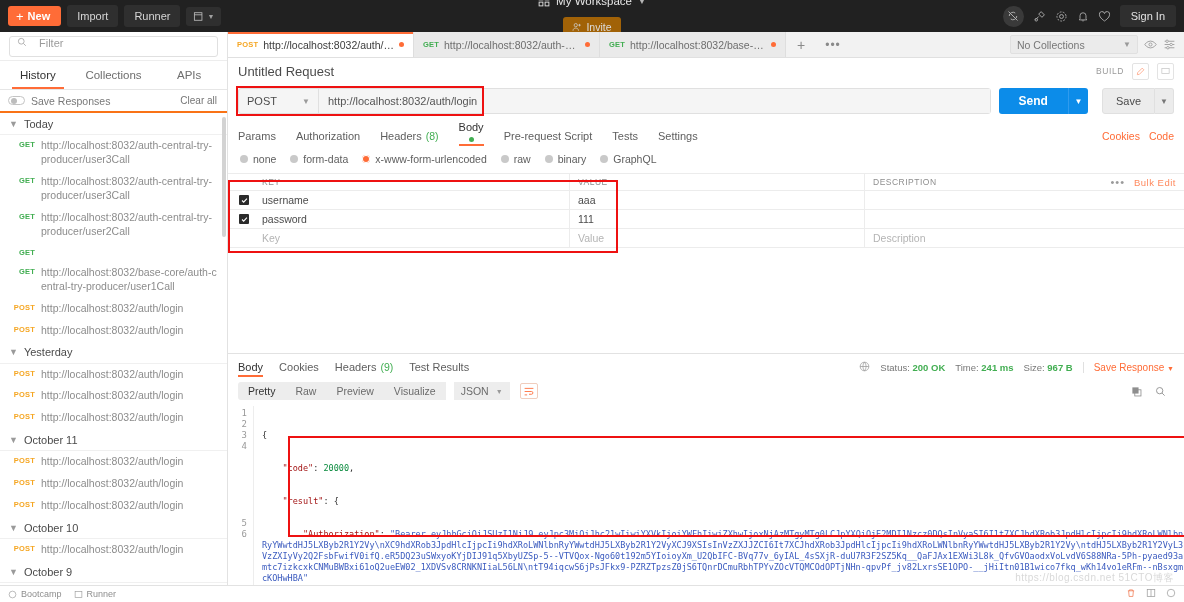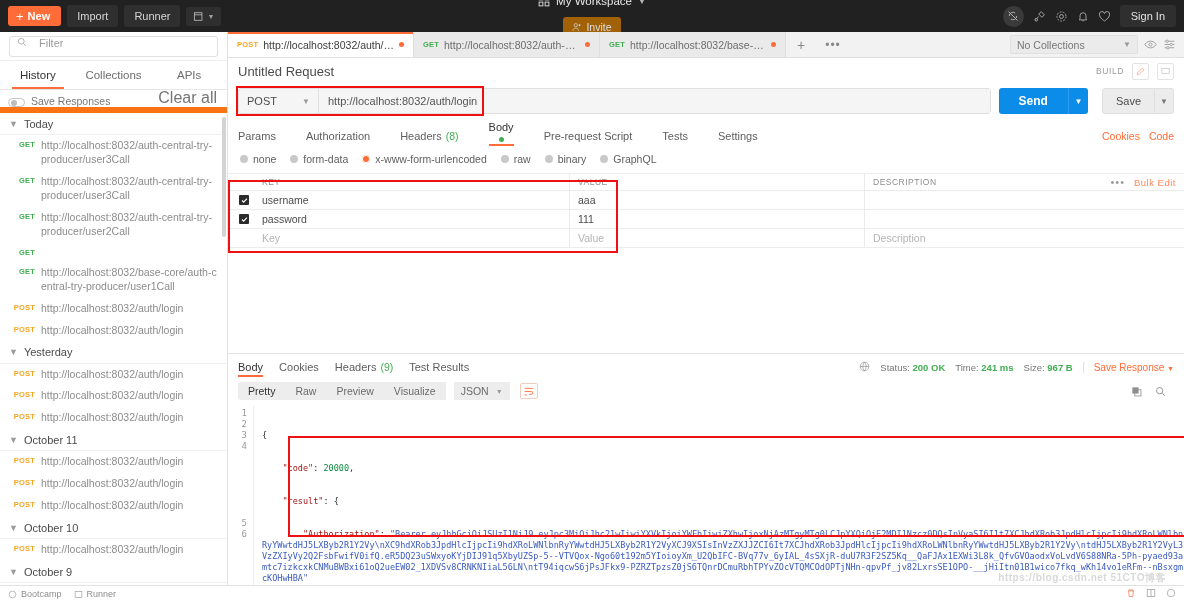--- a/index.html
+++ b/index.html
@@ -58,26 +58,26 @@
     display: flex; align-items: flex-start; gap: 12px; padding: 0 7px; color: #9b9b9b; font-size: 11px;
   }
   .side-tabs { display: flex; height: 29px; border-bottom: 1px solid #e6e6e6; }
   .side-tab {
     flex: 1; display: flex; align-items: center; justify-content: center;
     font-size: 11.5px; color: #6e6e6e; cursor: pointer; position: relative;
   }
   .side-tab.active { color: #333; }
   .side-tab.active::after { content: ""; position: absolute; left: 16%; right: 16%; bottom: 0; height: 2px; background: #ff6c37; }
   .save-resp-row {
-    height: 23px; display: flex; align-items: flex-end; padding: 0 10px 0 8px;
-    border-bottom: 6px solid #f97316; font-size: 10.5px; color: #787878;
+    height: 23px; display: flex; align-items: center; padding: 0 10px 0 8px;
+    border-bottom: 2px solid #f97316; font-size: 10.5px; color: #787878;
   }
   .toggle { width: 17px; height: 9px; border-radius: 5px; border: 1px solid #c4c4c4; background: #fff; position: relative; margin-right: 6px; cursor: pointer; }
   .toggle::after { content:""; position:absolute; width:6px; height:6px; border-radius:50%; background:#bdbdbd; top:1px; left:1.5px; }
-  .clear-all { margin-left: auto; color: #757575; cursor: pointer; font-size: 16px; }
+  .clear-all { margin-left: auto; color: #757575; cursor: pointer; font-size: 10px; }
   .history { flex: 1; overflow: hidden; position: relative; }
   .hist-group-head {
     height: 22px; display: flex; align-items: center; gap: 6px; padding-left: 9px;
     font-size: 11px; color: #4a4a4a; border-bottom: 1px solid #f0f0f0; cursor: pointer;
   }
   .chev { color: #9a9a9a; font-size: 9px; display: inline-block; }
   .hist-item {
     display: flex; align-items: flex-start; padding: 4px 10px 4px 9px; gap: 6px;
     font-size: 10.5px; color: #8c8c8c; cursor: pointer; line-height: 1.33;
   }
@@ -125,21 +125,21 @@
   .method-sel .cd { margin-left: auto; color: #9a9a9a; font-size: 8px; }
   .url-input { flex: 1; display: flex; align-items: center; padding: 0 9px; font-size: 11px; color: #555; background: #f5f5f5; }
   .redbox-url { position: absolute; left: -3px; top: -3px; width: 248px; height: 30px; border: 2px solid #ee1111; pointer-events: none; }
   .send-wrap { display: flex; }
   .send-btn { background: #0c8ce9; color: #fff; font-size: 12px; font-weight: bold; padding: 0 20px; height: 26px; display: flex; align-items: center; border-radius: 3px 0 0 3px; cursor: pointer; }
   .send-caret { background: #0c8ce9; color: #fff; width: 20px; height: 26px; display: flex; align-items: center; justify-content: center; border-left: 1px solid #2f9bee; border-radius: 0 3px 3px 0; font-size: 8px; cursor: pointer;}
   .save-wrap { display: flex; margin-left: 6px; }
   .save-btn { background: #ececec; border: 1px solid #e0e0e0; color: #4b4b4b; font-size: 11px; padding: 0 13px; height: 26px; display: flex; align-items: center; border-radius: 3px 0 0 3px; cursor: pointer; }
   .save-caret { background: #ececec; border: 1px solid #e0e0e0; border-left: none; width: 19px; height: 26px; display: flex; align-items: center; justify-content: center; font-size: 8px; color: #777; border-radius: 0 3px 3px 0; cursor: pointer;}
 
-  .req-tabs { display: flex; align-items: flex-end; gap: 30px; padding: 0 10px; height: 22px; position: relative; text-align: right; }
+  .req-tabs { display: flex; align-items: flex-end; gap: 20px; padding: 0 10px; height: 22px; position: relative; text-align: right; }
   .rq-tab { font-size: 11px; color: #5e5e5e; cursor: pointer; padding-bottom: 4px; position: relative; display:flex; align-items:center; gap:4px;}
   .rq-tab.active { color: #333; flex-direction: column; }
   .rq-tab.active::after { content:""; position: absolute; left:0; right:0; bottom:0; height:2px; background:#ff6c37; }
   .count { color: #42ae52; font-size: 10.5px; }
   .gdot { width: 5px; height: 5px; border-radius: 50%; background: #42ae52; }
   .cookies-code { margin-left: auto; display: flex; gap: 9px; color: #ff6c37; font-size: 10.5px; padding-bottom: 4px; }
   .cookies-code span { cursor: pointer; }
 
   .body-types { display: flex; align-items: center; gap: 14px; padding: 7px 10px 8px 12px; font-size: 10.5px; color: #5e5e5e; }
   .radio-item { display: flex; align-items: center; gap: 5px; cursor: pointer; }
@@ -187,21 +187,21 @@
   .k { color: #a31515; }
   .num { color: #0a8b3e; }
   .str { color: #3b5bbf; }
   .pun { color: #2b2b2b; }
   .redbox-code { position: absolute; left: 60px; top: 30px; width: 1120px; height: 101px; border: 2px solid #ee1111; pointer-events: none; z-index: 4; }
 
   
   .botbar { height: 17px; flex: 0 0 17px; border-top: 1px solid #e2e2e2; display: flex; align-items: center; font-size: 9px; color: #8e8e8e; padding: 0 8px; gap: 12px; background: #fff;}
   .botbar .bitem { display: flex; align-items: center; gap: 4px; cursor: pointer; }
   .botright { margin-left: auto; display: flex; align-items: center; gap: 10px; }
-  .watermark { position: absolute; right: 18px; bottom: 17px; font-size: 10px; color: #d9d9d9; letter-spacing: .5px; font-weight: bold; }
+  .watermark { position: absolute; right: 10px; bottom: 17px; font-size: 10px; color: #d9d9d9; letter-spacing: .5px; }
 </style>
 </head>
 <body>
 
 <div class="app">
 
   <div class="topbar">
     <div class="btn-new">
       <span class="plus">+</span>
       <span>New</span>

